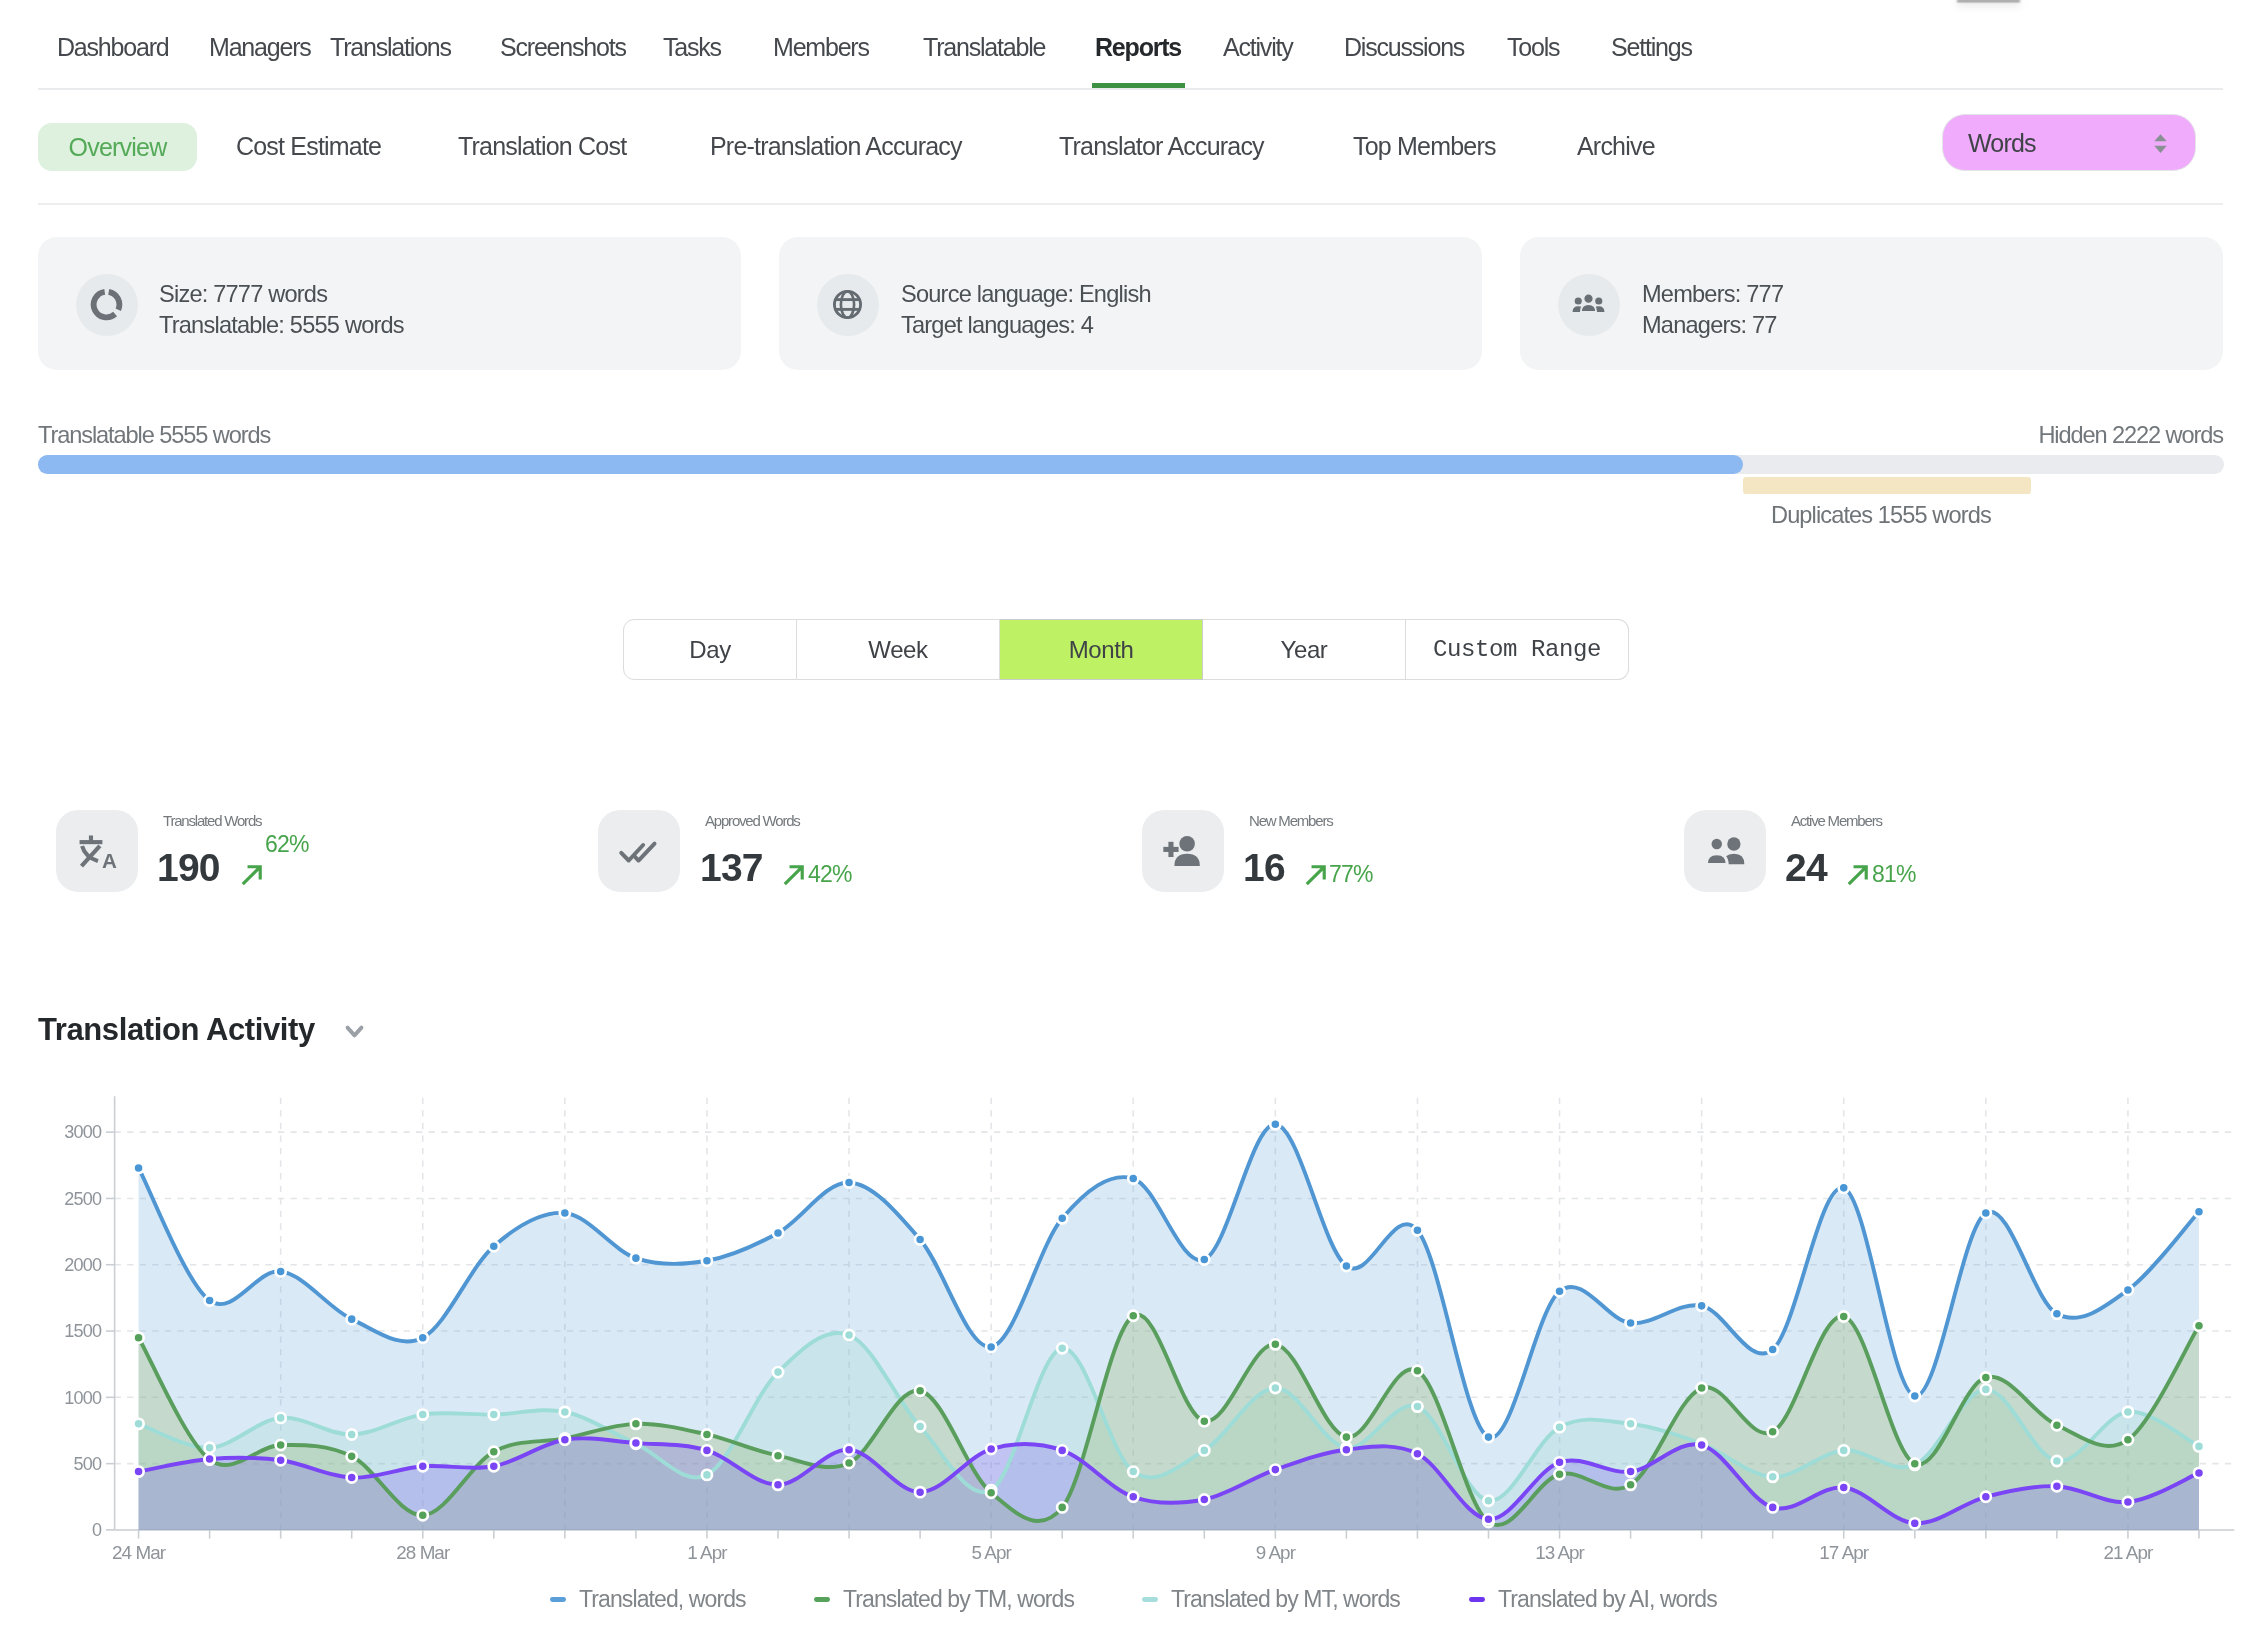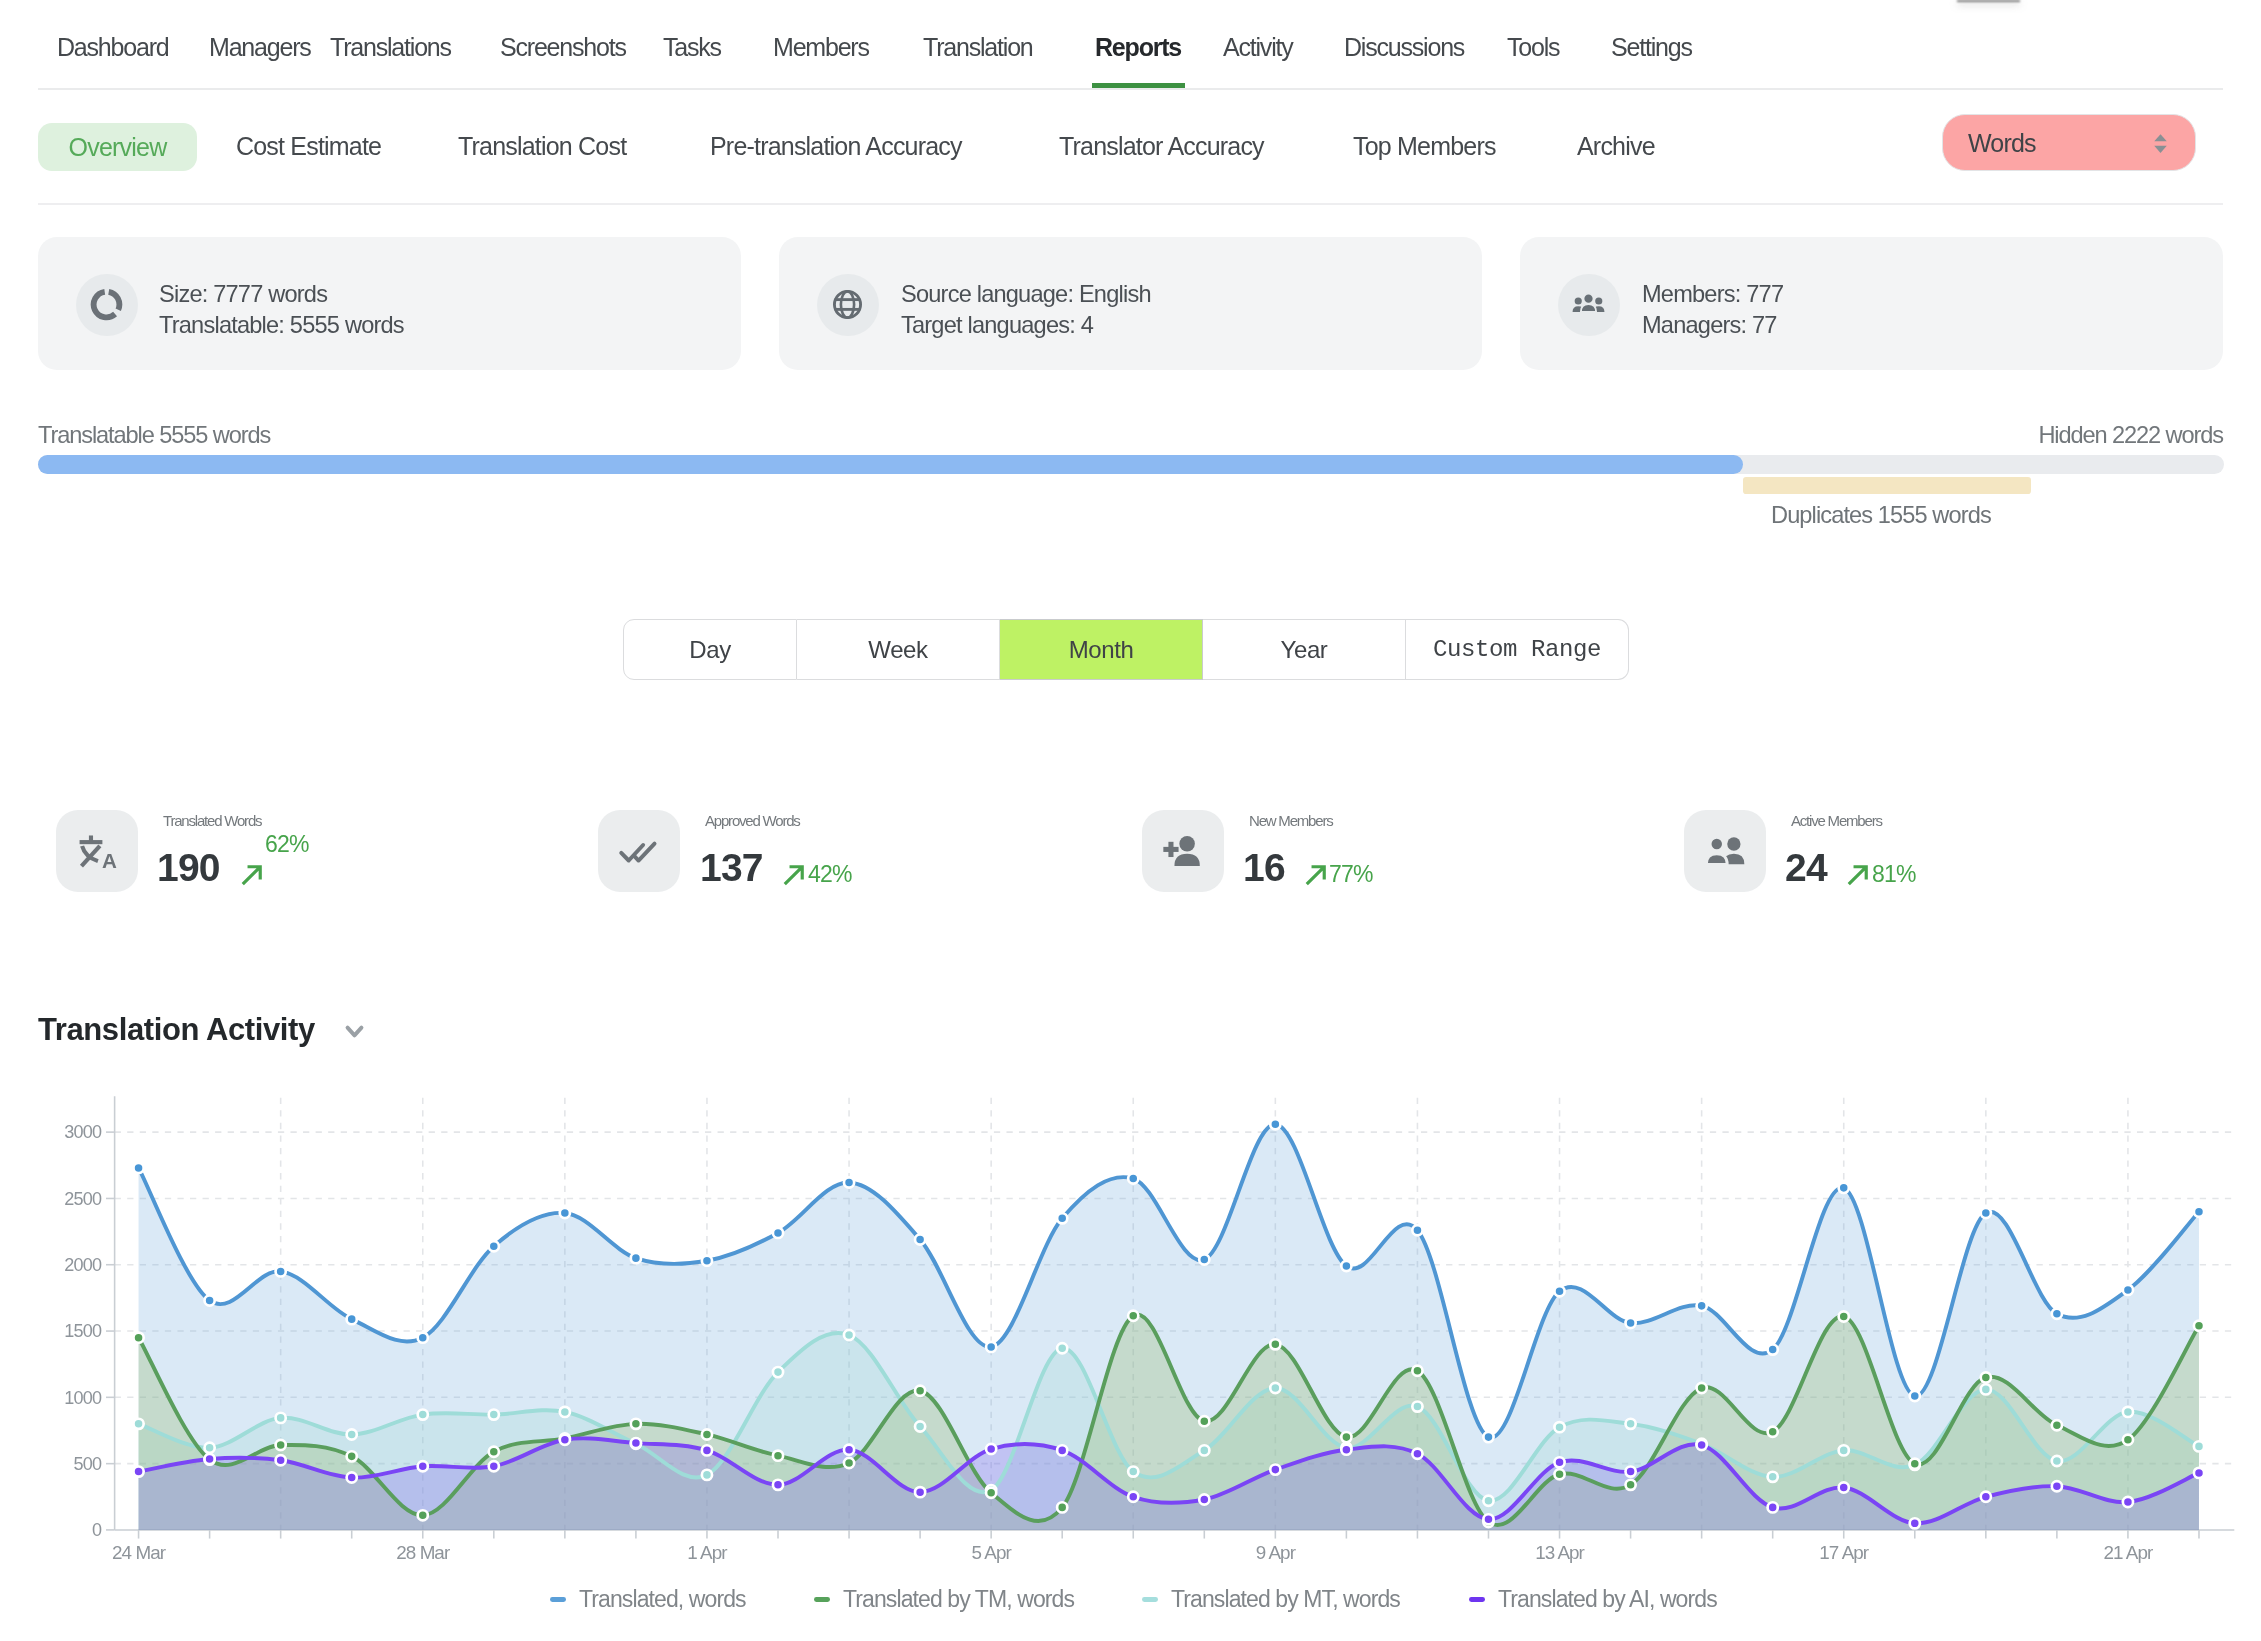--- a/index.html
+++ b/index.html
@@ -9,21 +9,21 @@
 
 .topnav span { position:absolute; top:35px; line-height:25px; font-size:25px; letter-spacing:-1.2px; color:#45494d; white-space:nowrap; }
 .topnav span.active { color:#26292c; font-weight:700; }
 .navborder { position:absolute; left:38px; right:38px; top:88px; height:1.6px; background:#eaebec; }
 .greenunderline { position:absolute; left:1092px; top:83px; width:93px; height:4.7px; background:#3d9142; }
 
 .subnav .pill { position:absolute; left:38px; top:123px; width:159px; height:48px; background:#def1de; color:#55aa59; font-size:25px; letter-spacing:-0.8px; line-height:48px; text-align:center; border-radius:14px; }
 .subnav .sitem { position:absolute; top:134px; line-height:25px; font-size:25px; letter-spacing:-0.8px; color:#45494d; white-space:nowrap; }
 .divider2 { position:absolute; left:38px; right:38px; top:203px; height:1.6px; background:#eeeef0; }
 
-.select { position:absolute; left:1942px; top:114px; width:254px; height:57px; border:1.6px solid #e3e4e6; border-radius:23px; background:#fca5a5; }
+.select { position:absolute; left:1942px; top:114px; width:254px; height:57px; border:1.6px solid #e3e4e6; border-radius:23px; background:#f0abfc; }
 .select .txt { position:absolute; left:25px; top:14px; font-size:25px; letter-spacing:-0.8px; color:#3f4347; }
 
 .card { position:absolute; top:237px; height:133px; background:#f3f4f5; border-radius:19px; }
 .iconcircle { position:absolute; left:38px; top:37px; width:62px; height:62px; border-radius:50%; background:#e7eaec; }
 .cardtext { position:absolute; left:122px; top:279px; font-size:23.6px; letter-spacing:-0.8px; color:#4b5055; line-height:31px; }
 
 .plabel { position:absolute; top:422px; font-size:23.6px; letter-spacing:-1.1px; color:#72777b; }
 .ptrack { position:absolute; left:38px; top:455px; width:2186px; height:19px; border-radius:9.4px; background:#e9ebee; }
 .pfill { position:absolute; left:0; top:0; width:1705px; height:19px; border-radius:9.4px; background:#8cb9f2; }
 .pdup { position:absolute; left:1743px; top:477px; width:288px; height:17.3px; border-radius:3.1px; background:#f4e6c2; }
@@ -54,21 +54,21 @@
 
 <div class="topartifact"></div>
 
 <div class="topnav">
 <span style="left:57px">Dashboard</span>
 <span style="left:209px">Managers</span>
 <span style="left:330px">Translations</span>
 <span style="left:500px">Screenshots</span>
 <span style="left:663px">Tasks</span>
 <span style="left:773px">Members</span>
-<span style="left:923px">Translation</span>
+<span style="left:923px">Translatable</span>
 <span class="active" style="left:1095px">Reports</span>
 <span style="left:1223px">Activity</span>
 <span style="left:1344px">Discussions</span>
 <span style="left:1507px">Tools</span>
 <span style="left:1611px">Settings</span>
 </div>
 <div class="navborder"></div>
 <div class="greenunderline"></div>
 
 <div class="subnav">

